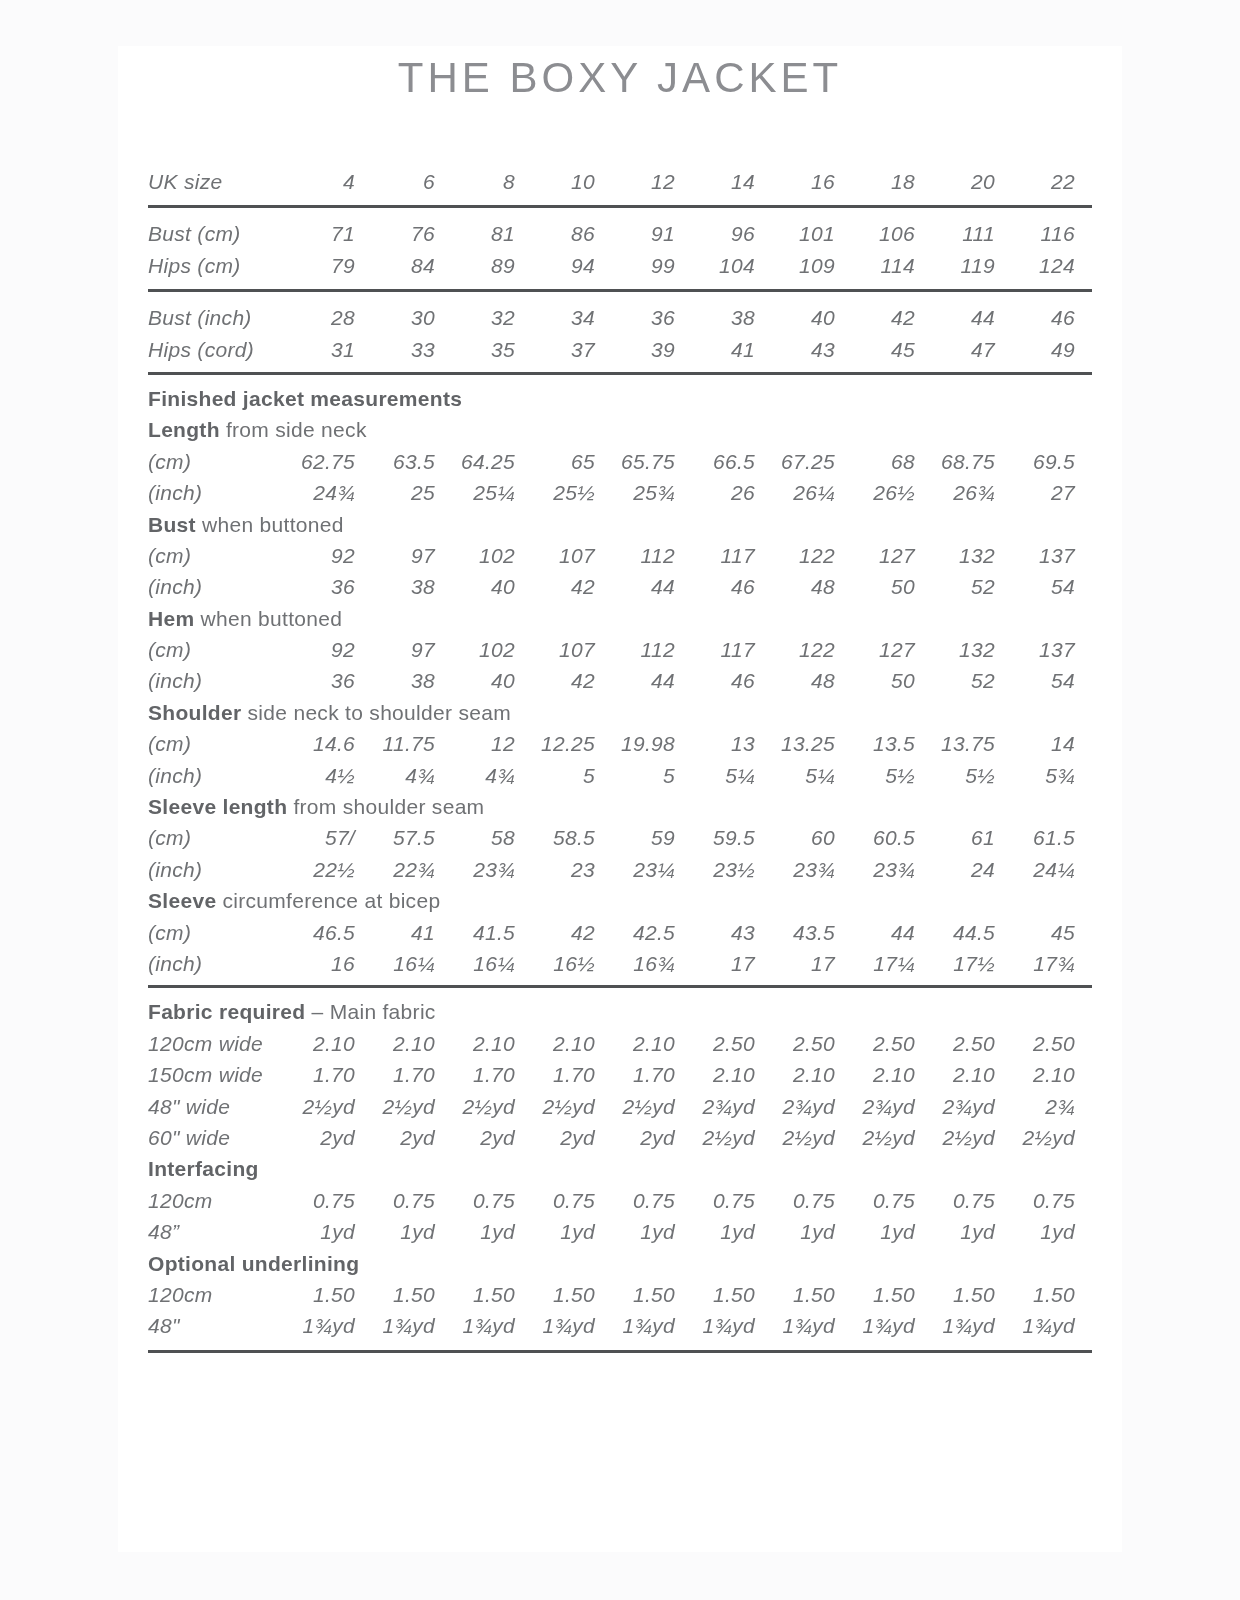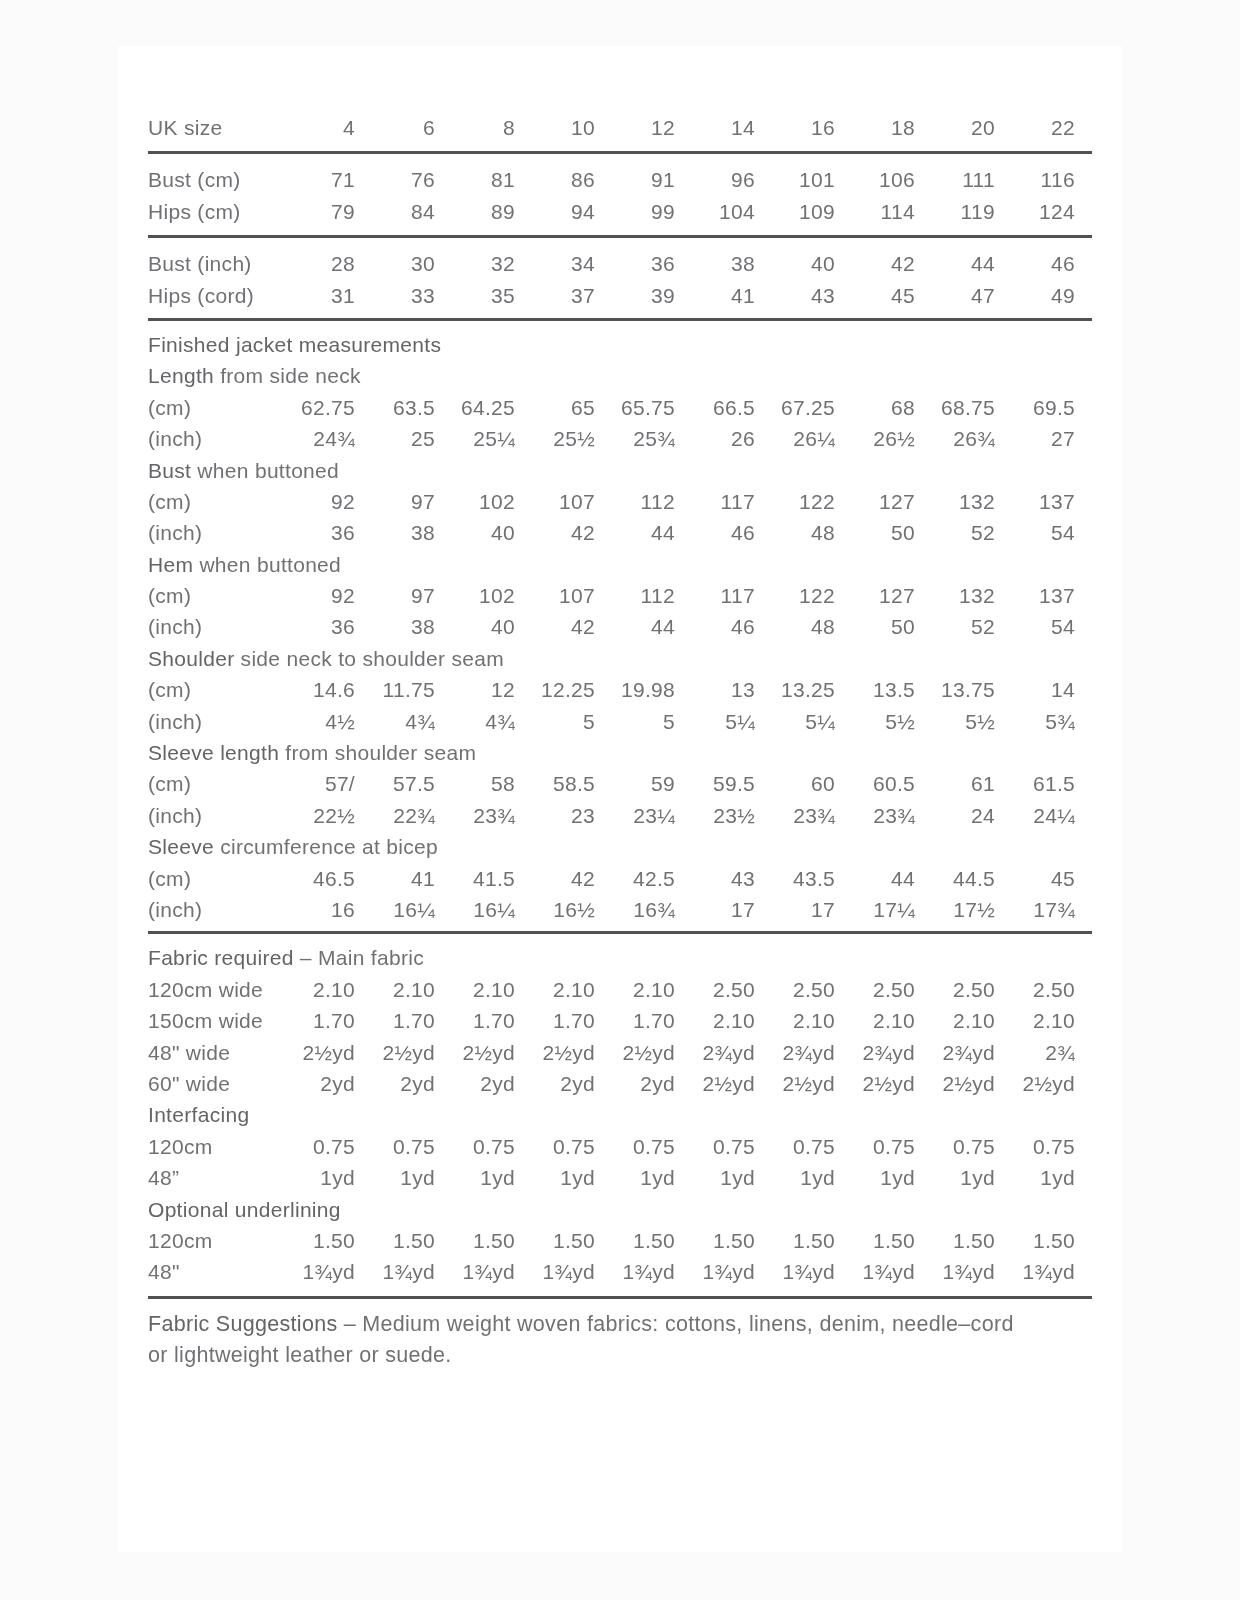--- a/index.html
+++ b/index.html
@@ -26,25 +26,25 @@
   .title{
     margin:10px 0 0 0;height:44px;line-height:44px;
     text-align:center;font-size:42px;font-weight:500;
     letter-spacing:4px;color:var(--title);white-space:nowrap;
   }
   .table-area{margin-top:66px;}
   .row{
     height:31.4px;line-height:31.4px;font-size:21px;
     color:var(--txt);white-space:nowrap;letter-spacing:0.3px;
   }
-  .trow{display:flex;}
+  .trow{display:flex;font-style:italic;}
   .lbl{width:127px;flex:none;}
   .vals{flex:1;display:flex;padding-right:17px;}
   .vals .val{width:80px;flex:none;text-align:right;}
-  .b{font-weight:normal;color:var(--btxt);}
+  .b{font-weight:bold;color:var(--btxt);}
   .rule{height:3px;background:var(--rule);}
   .r1{margin:8px 0 10px 0;}
   .r2{margin:8px 0 10px 0;}
   .r3{margin:7px 0 8px 0;}
   .r4{margin:6px 0 8px 0;}
   .r5{margin:8px 0 10px 0;}
   .notes .note{
     margin:0;font-size:21.5px;line-height:31.4px;
     color:var(--txt);max-width:880px;letter-spacing:0.3px;
   }
@@ -53,20 +53,21 @@
     text-align:center;font-size:42px;color:var(--footer);
     letter-spacing:0.5px;
   }
 </style>
 </head>
 <body>
 
 <div class="page">
   <div class="content">
 
+    <h1 class="title">THE BOXY JACKET</h1>
 
     <div class="table-area">
 
       <div class="row trow">
         <div class="lbl">UK size</div>
         <div class="vals">
             <span class="val">4</span>
             <span class="val">6</span>
             <span class="val">8</span>
             <span class="val">10</span>
@@ -520,21 +521,20 @@
                 <span class="val">1¾yd</span>
               </div>
               </div>
             </div>
         </div>
 
       <div class="rule r5"></div>
 
       <div class="notes">
 
-          <p class="note"><span class="b">Fabric Suggestions</span><span> – Medium weight woven fabrics: cottons, linens, denim, needle–cord or lightweight leather or suede.</span></p>
 
         </div>
 
     </div>
 
 
   </div>
 </div>
 
 </body></html>

